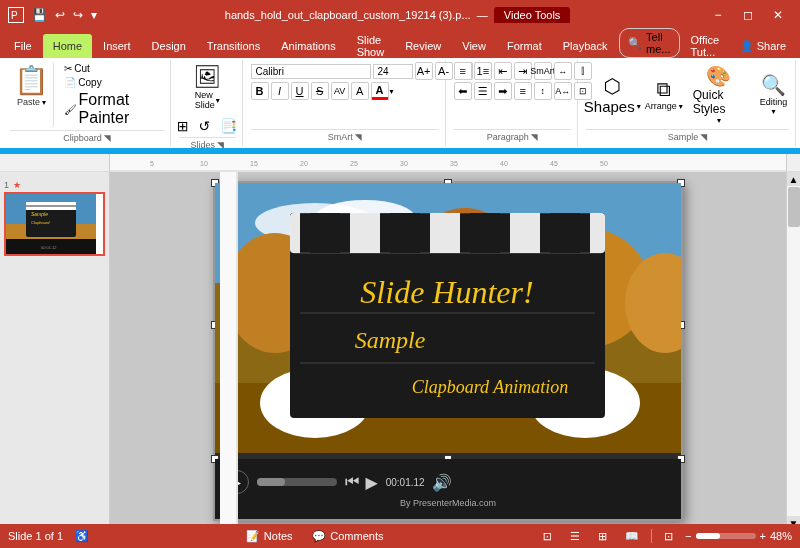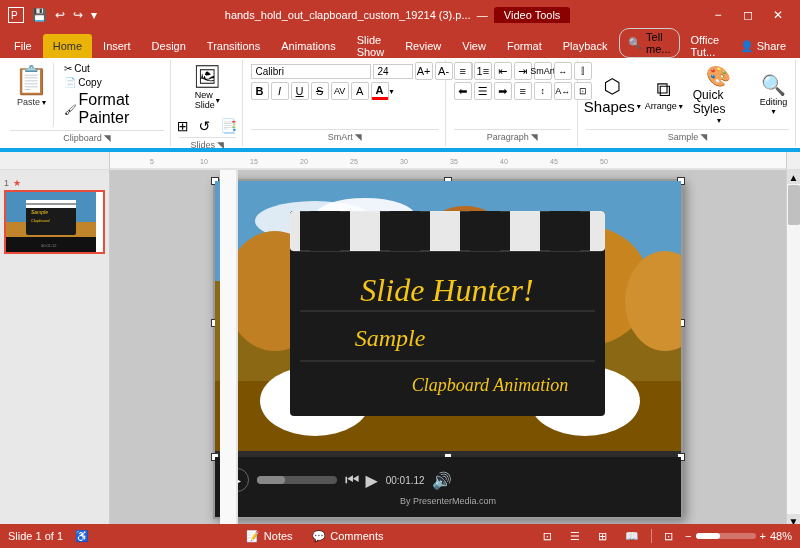--- a/index.html
+++ b/index.html
@@ -15,24 +15,24 @@
       color: white;
     }
     .title-bar-left { display: flex; align-items: center; gap: 6px; }
     .title-bar-icon { width: 16px; height: 16px; background: #e74c3c; border: 1px solid #fff; display: flex; align-items: center; justify-content: center; font-size: 9px; }
     .title-bar-title { flex: 1; text-align: center; font-size: 11px; color: white; }
     .title-bar-app { background: #8b0000; padding: 2px 10px; border-radius: 3px 3px 0 0; font-size: 11px; color: white; }
     .title-bar-winctrl { display: flex; gap: 2px; margin-left: 8px; }
     .win-btn { width: 28px; height: 22px; display: flex; align-items: center; justify-content: center; font-size: 12px; color: white; cursor: pointer; }
 
     
-    .ribbon { background: #fff; border-bottom: 4px solid #0ea5e9; }
+    .ribbon { background: #fff; border-bottom: 6px solid #0ea5e9; }
     .ribbon-tabs { display: flex; background: #c0392b; height: 28px; align-items: flex-end; padding: 0 4px; gap: 1px; }
     .ribbon-tab { padding: 4px 10px; font-size: 11px; color: white; cursor: pointer; border-radius: 3px 3px 0 0; height: 24px; display: flex; align-items: center; }
-    .ribbon-tab.active { background: #eab308; color: #333; }
+    .ribbon-tab.active { background: #bef264; color: #333; }
 
     .ribbon-content { display: flex; height: 90px; align-items: stretch; padding: 2px 4px; gap: 2px; }
     .ribbon-group { display: flex; flex-direction: column; border-right: 1px solid #e0e0e0; padding: 2px 6px; min-width: 50px; }
     .ribbon-group-content { display: flex; flex: 1; align-items: center; gap: 3px; }
     .ribbon-group-label { font-size: 9px; color: #666; text-align: center; padding: 2px 0; border-top: 1px solid #e0e0e0; margin-top: 2px; }
 
     .ribbon-btn { display: flex; flex-direction: column; align-items: center; cursor: pointer; padding: 2px 4px; border-radius: 3px; min-width: 36px; }
 
     .ribbon-btn-small { display: flex; align-items: center; cursor: pointer; padding: 1px 3px; border-radius: 2px; font-size: 10px; gap: 2px; }
     .paste-btn { display: flex; flex-direction: column; align-items: center; cursor: pointer; padding: 2px 4px; border-radius: 3px; border-right: 1px solid #e0e0e0; }

